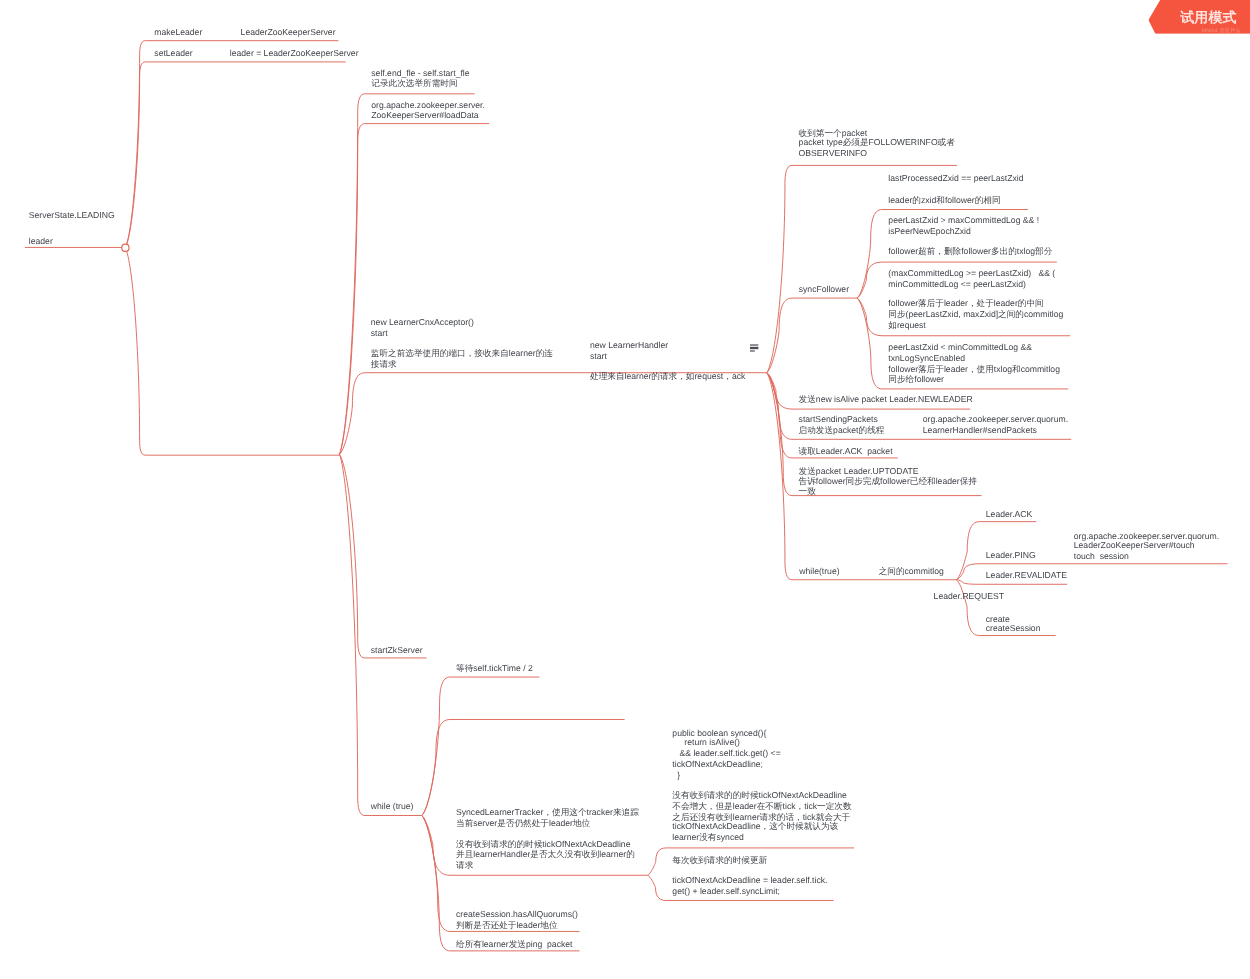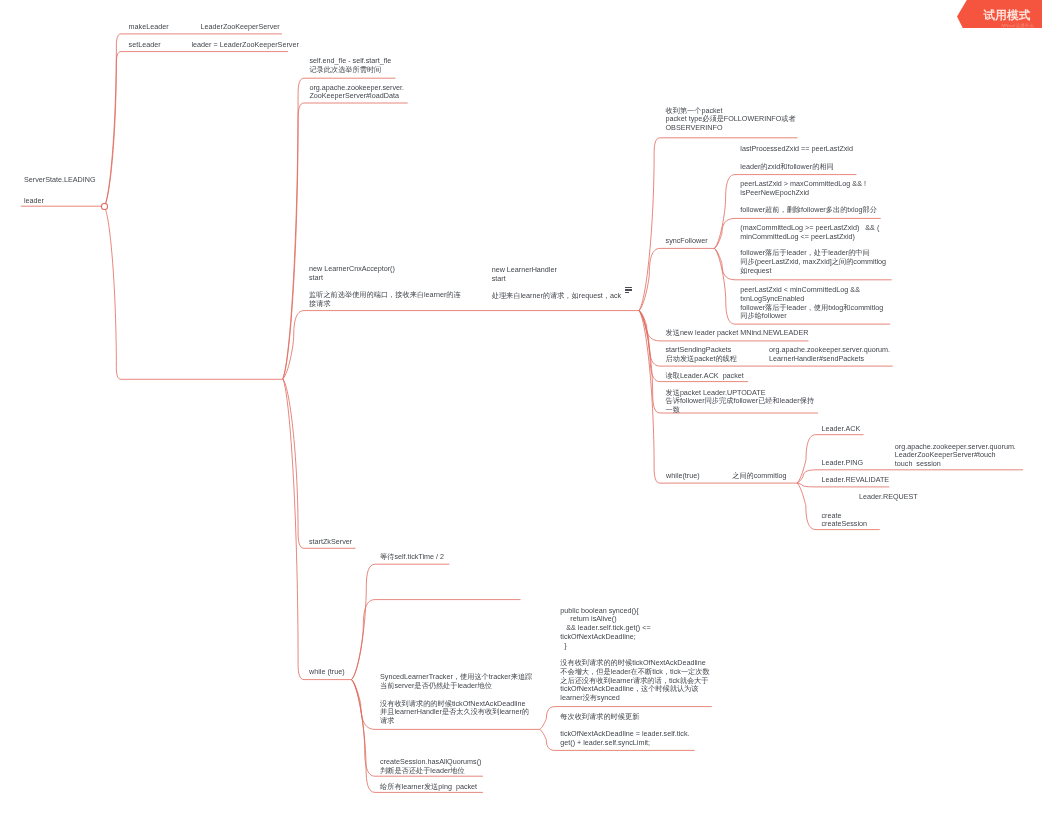--- a/index.html
+++ b/index.html
@@ -69,42 +69,42 @@
   <div class="node" style="left:24.0px;top:176.32px"><i>ServerState.LEADING</i><i class="sp" style="height:11.5px"></i><i>leader</i></div>
   <div class="node" style="left:128.6px;top:23.12px"><i>makeLeader</i></div>
   <div class="node" style="left:200.5px;top:23.12px"><i>LeaderZooKeeperServer</i></div>
   <div class="node" style="left:128.6px;top:40.83px"><i>setLeader</i></div>
   <div class="node" style="left:191.5px;top:40.83px"><i>leader = LeaderZooKeeperServer</i></div>
   <div class="node" style="left:309.4px;top:57.42px"><i>self.end_fle - self.start_fle</i><i>记录此次选举所需时间</i></div>
   <div class="node" style="left:309.4px;top:83.72px"><i>org.apache.zookeeper.server.</i><i>ZooKeeperServer#loadData</i></div>
   <div class="node" style="left:309.0px;top:265.12px"><i>new LearnerCnxAcceptor()</i><i>start</i><i class="sp"></i><i>监听之前选举使用的端口，接收来自learner的连</i><i>接请求</i></div>
   <div class="node" style="left:309.0px;top:537.73px"><i>startZkServer</i></div>
   <div class="node" style="left:309.0px;top:668.12px"><i>while (true)</i></div>
-  <div class="node" style="left:491.7px;top:266px"><i>new LearnerHandler</i><i>start</i><i class="sp"></i><i>处理来自learner的请求，如request，ack</i></div>
+  <div class="node" style="left:491.7px;top:284px"><i>new LearnerHandler</i><i>start</i><i class="sp"></i><i>处理来自learner的请求，如request，ack</i></div>
   <div class="node" style="left:665.5px;top:106.62px"><i>收到第一个packet</i><i>packet type必须是FOLLOWERINFO或者</i><i>OBSERVERINFO</i></div>
   <div class="node" style="left:665.6px;top:237.22px"><i>syncFollower</i></div>
-  <div class="node" style="left:665.5px;top:328.62px"><i>发送new leader packet MNind.NEWLEADER</i></div>
+  <div class="node" style="left:665.5px;top:328.62px"><i>发送new isAlive packet Leader.NEWLEADER</i></div>
   <div class="node" style="left:665.5px;top:346.12px"><i>startSendingPackets</i><i>启动发送packet的线程</i></div>
   <div class="node" style="left:769.0px;top:346.12px"><i>org.apache.zookeeper.server.quorum.</i><i>LearnerHandler#sendPackets</i></div>
   <div class="node" style="left:665.5px;top:371.62px"><i>读取Leader.ACK  packet</i></div>
   <div class="node" style="left:665.5px;top:388.62px"><i>发送packet Leader.UPTODATE</i><i>告诉follower同步完成follower已经和leader保持</i><i>一致</i></div>
   <div class="node" style="left:666.1px;top:472.43px"><i>while(true)</i></div>
   <div class="node" style="left:732.2px;top:472.43px"><i>之间的commitlog</i></div>
   <div class="node" style="left:740.3px;top:144.62px"><i>lastProcessedZxid == peerLastZxid</i></div>
   <div class="node" style="left:740.3px;top:162.72px"><i>leader的zxid和follower的相同</i></div>
   <div class="node" style="left:740.3px;top:180.03px"><i>peerLastZxid &gt; maxCommittedLog &amp;&amp; !</i><i>isPeerNewEpochZxid</i></div>
   <div class="node" style="left:740.3px;top:206.32px"><i>follower超前，删除follower多出的txlog部分</i></div>
   <div class="node" style="left:740.3px;top:224.43px"><i>(maxCommittedLog &gt;= peerLastZxid)   &amp;&amp; (</i><i>minCommittedLog &lt;= peerLastZxid)</i></div>
   <div class="node" style="left:740.3px;top:249.43px"><i>follower落后于leader，处于leader的中间</i><i>同步(peerLastZxid, maxZxid]之间的commitlog</i><i>如request</i></div>
   <div class="node" style="left:740.3px;top:286.12px"><i>peerLastZxid &lt; minCommittedLog &amp;&amp;</i><i>txnLogSyncEnabled</i><i>follower落后于leader，使用txlog和commitlog</i><i>同步给follower</i></div>
   <div class="node" style="left:821.5px;top:424.73px"><i>Leader.ACK</i></div>
   <div class="node" style="left:821.5px;top:459.02px"><i>Leader.PING</i></div>
   <div class="node" style="left:894.8px;top:442.62px"><i>org.apache.zookeeper.server.quorum.</i><i>LeaderZooKeeperServer#touch</i><i>touch  session</i></div>
   <div class="node" style="left:821.5px;top:475.62px"><i>Leader.REVALIDATE</i></div>
-  <div class="node" style="left:859px;top:492.82px"><i>Leader.REQUEST</i></div>
+  <div class="node" style="left:778px;top:492.82px"><i>Leader.REQUEST</i></div>
   <div class="node" style="left:821.5px;top:511.52px"><i>create</i><i>createSession</i></div>
   <div class="node" style="left:380.0px;top:553.33px"><i>等待self.tickTime / 2</i></div>
   <div class="node" style="left:380.0px;top:673.42px"><i>SyncedLearnerTracker，使用这个tracker来追踪</i><i>当前server是否仍然处于leader地位</i><i class="sp"></i><i>没有收到请求的的时候tickOfNextAckDeadline</i><i>并且learnerHandler是否太久没有收到learner的</i><i>请求</i></div>
   <div class="node" style="left:560.3px;top:606.62px"><i>public boolean synced(){</i><i>     return isAlive()</i><i>   &amp;&amp; leader.self.tick.get() &lt;=</i><i>tickOfNextAckDeadline;</i><i>  }</i><i class="sp"></i><i>没有收到请求的的时候tickOfNextAckDeadline</i><i>不会增大，但是leader在不断tick，tick一定次数</i><i>之后还没有收到learner请求的话，tick就会大于</i><i>tickOfNextAckDeadline，这个时候就认为该</i><i>learner没有synced</i></div>
   <div class="node" style="left:560.3px;top:712.52px"><i>每次收到请求的时候更新</i><i class="sp"></i><i>tickOfNextAckDeadline = leader.self.tick.</i><i>get() + leader.self.syncLimit;</i></div>
   <div class="node" style="left:380.0px;top:757.83px"><i>createSession.hasAllQuorums()</i><i>判断是否还处于leader地位</i></div>
   <div class="node" style="left:380.0px;top:783.02px"><i>给所有learner发送ping  packet</i></div>
   <div class="listicon">
     <b class="l1"></b>
     <b class="l2"></b>

